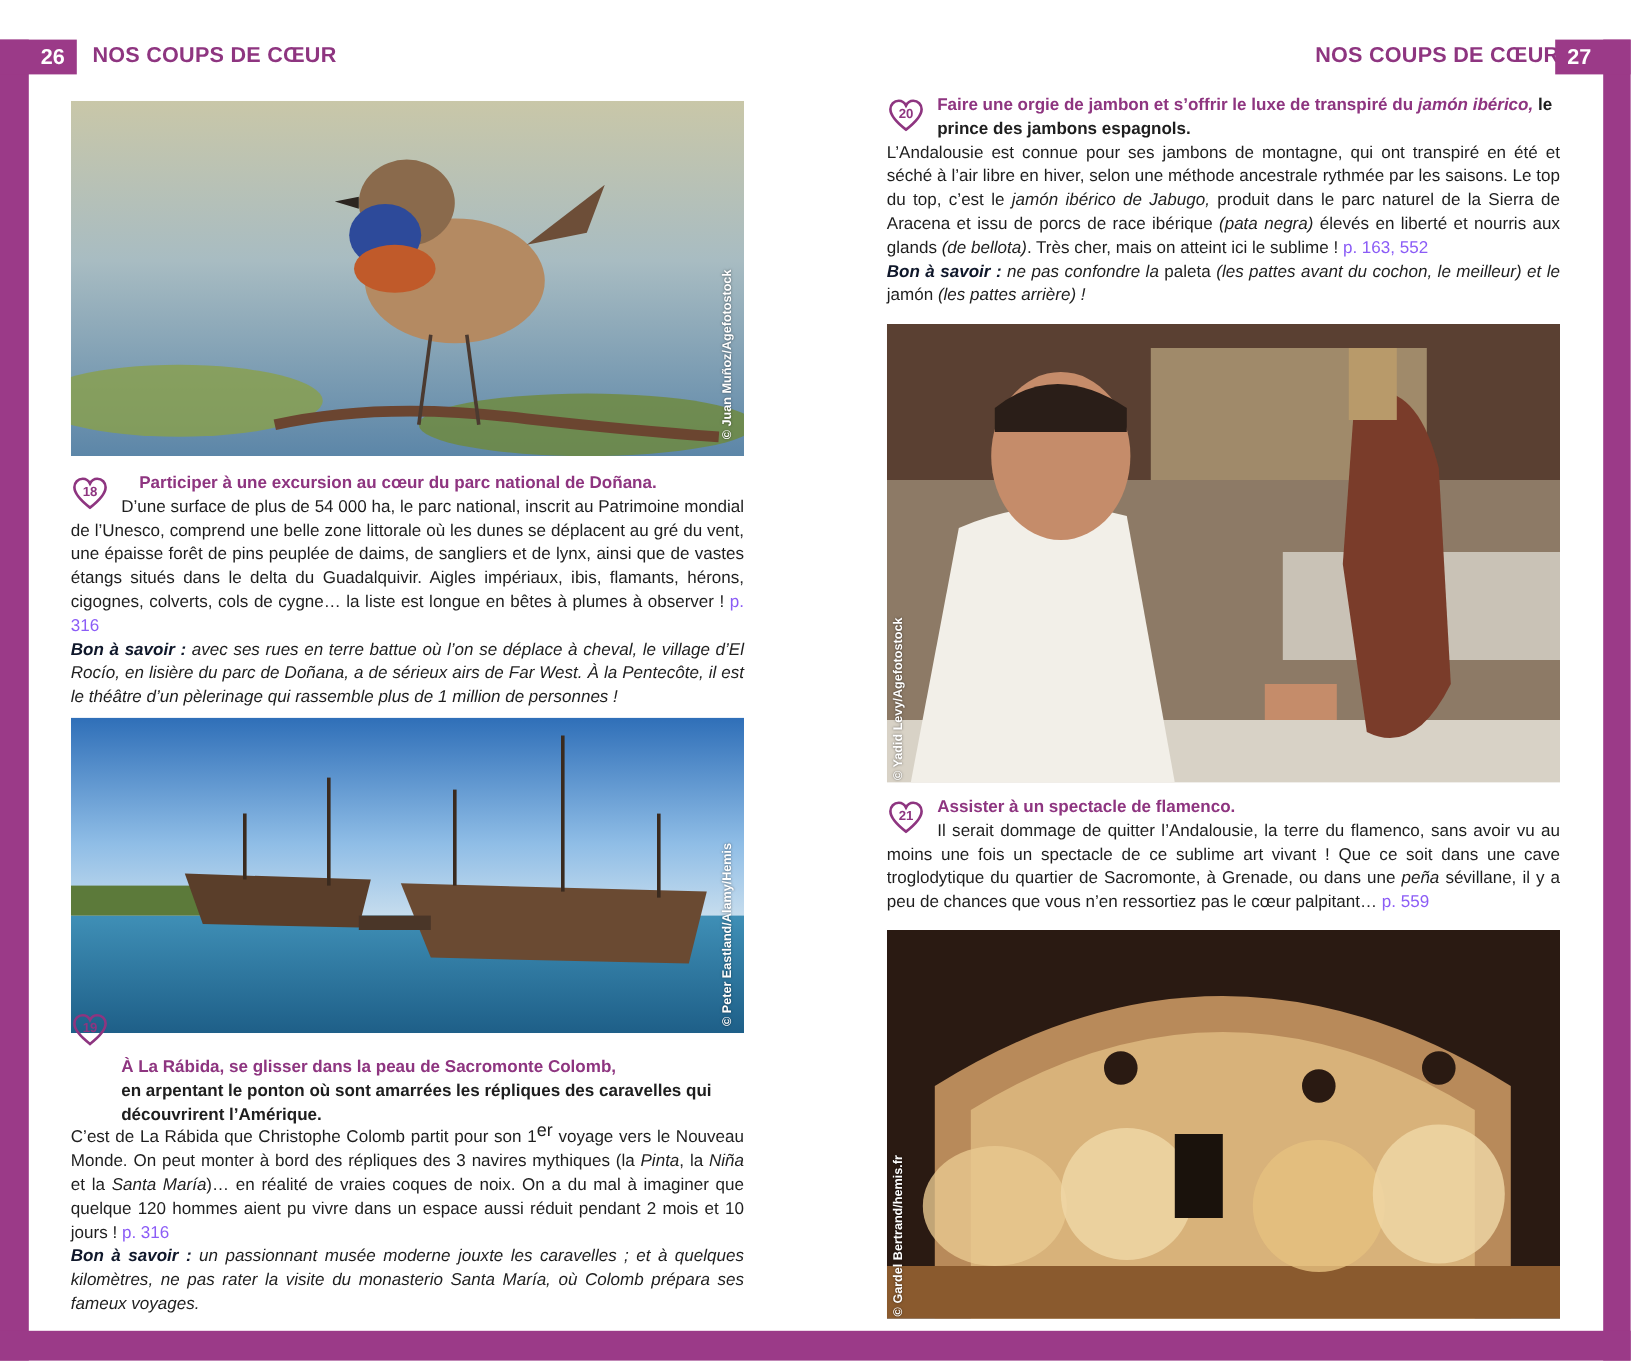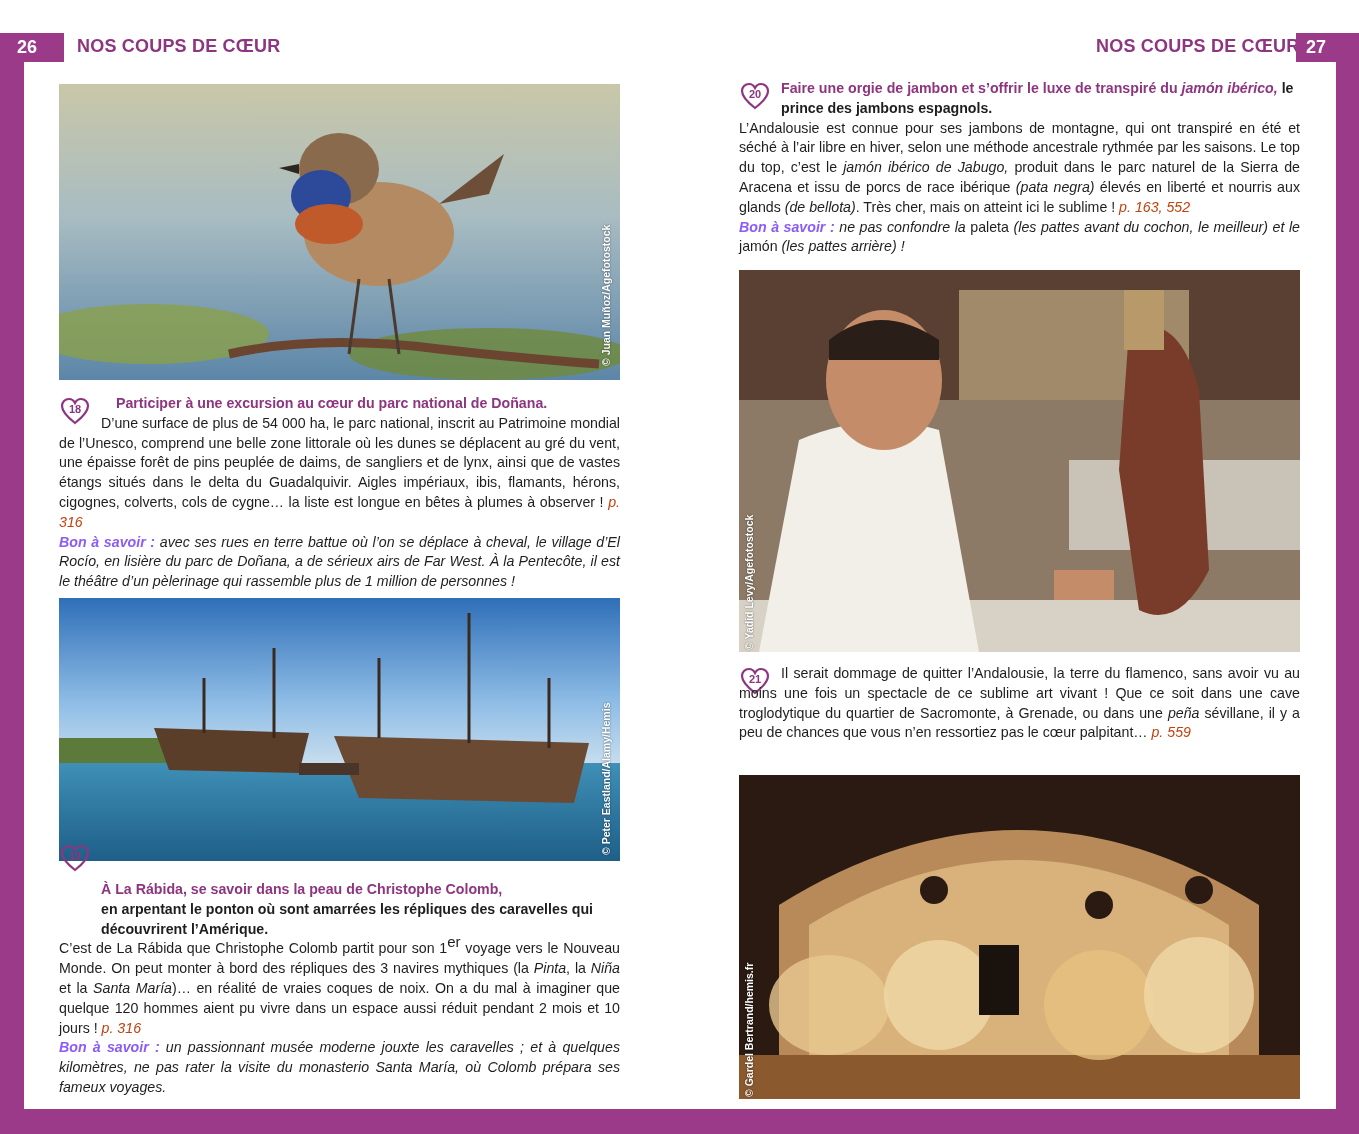--- a/index.html
+++ b/index.html
@@ -9,21 +9,21 @@
     font-family:"Liberation Sans", "DejaVu Sans", sans-serif;
     color:#1e1e1e;
   }
   .frame-left { position:absolute; left:0; top:33px; width:24px; height:1101px; background:#9b3a88; }
   .frame-right { position:absolute; left:1336px; top:33px; width:23px; height:1101px; background:#9b3a88; }
   .frame-bottom { position:absolute; left:0; top:1109px; width:1359px; height:25px; background:#9b3a88; }
   .pagetab {
     position:absolute; top:33px; height:29px; background:#9b3a88; color:#fff;
     font-weight:bold; font-size:18px; line-height:29px;
   }
-  .pagetab.left { left:0; width:64px; text-align:center; padding-right:0; }
+  .pagetab.left { left:0; width:64px; text-align:right; padding-right:0; }
   .pagetab.left span { margin-right:10px; }
   .pagetab.right { left:1296px; width:63px; text-align:left; }
   .pagetab.right span { margin-left:10px; }
   .runhead {
     position:absolute; top:36px; color:#8e3580; font-weight:bold; font-size:18px;
     letter-spacing:0.2px; white-space:nowrap;
   }
   .runhead.left { left:77px; }
   .runhead.right { left:1096px; }
 
@@ -35,22 +35,22 @@
   }
 
   .block { position:absolute; font-size:14.2px; line-height:19.8px; }
   .block p { margin:0; text-align:justify; }
   .heading { font-weight:bold; color:#8e3580; }
   .heading .dark { color:#1e1e1e; }
   .heart {
     position:absolute; width:30px; height:28px;
   }
   .heart svg { width:30px; height:28px; display:block; }
-  .ref { font-style:italic; color:#c2410c; }
-  .bon { font-style:italic; font-weight:bold; color:#8b5cf6; }
+  .ref { color:#8b5cf6; }
+  .bon { font-style:italic; font-weight:bold; color:#0f172a; }
   .it { font-style:italic; }
   .sup { font-size:15px; vertical-align:super; line-height:0; }
 </style>
 </head>
 <body>
 
 <div class="frame-left"></div>
 <div class="frame-right"></div>
 <div class="frame-bottom"></div>
 
@@ -124,21 +124,21 @@
   <div class="credit" style="left:553px; top:245px;">© Peter Eastland/Alamy/Hemis</div>
 </div>
 
 <div class="heart" style="left:60px; top:844px;text-align:right;">
   <svg viewBox="0 0 30 28">
       <path d="M15 26 C6 19 2 14 2 9 C2 5 5 2 9 2 C12 2 14 4 15 6 C16 4 18 2 21 2 C25 2 28 5 28 9 C28 14 24 19 15 26 Z" fill="none" stroke="#8e3580" stroke-width="2.2"></path>
       <text x="15" y="16" text-anchor="middle" font-size="11" font-weight="bold" fill="#8e3580" font-family="Liberation Sans, sans-serif">19</text>
     </svg>
 </div>
 <div class="block" style="left:59px; top:880px; width:561px;">
-  <p style="padding-left:42px; text-align:left;"><span class="heading">À La Rábida, se savoir dans la peau de Christophe Colomb,</span><br><span class="heading"><span class="dark">en arpentant le ponton où sont amarrées les répliques des caravelles qui découvrirent l’Amérique.</span></span></p>
+  <p style="padding-left:42px; text-align:left;"><span class="heading">À La Rábida, se glisser dans la peau de Sacromonte Colomb,</span><br><span class="heading"><span class="dark">en arpentant le ponton où sont amarrées les répliques des caravelles qui découvrirent l’Amérique.</span></span></p>
   <p><span>C’est de La Rábida que Christophe Colomb partit pour son 1</span><span class="sup">er</span><span> voyage vers le Nouveau Monde. On peut monter à bord des répliques des 3 navires mythiques (la </span><span class="it">Pinta</span><span>, la </span><span class="it">Niña</span><span> et la </span><span class="it">Santa María</span><span>)… en réalité de vraies coques de noix. On a du mal à imaginer que quelque 120 hommes aient pu vivre dans un espace aussi réduit pendant 2 mois et 10 jours !</span> <span class="ref">p. 316</span></p>
   <p class="it"><span class="bon">Bon à savoir :</span> <span>un passionnant musée moderne jouxte les caravelles ; et à quelques kilomètres, ne pas rater la visite du monasterio Santa María, où Colomb prépara ses fameux voyages.</span></p>
 </div>
 
 <div class="heart" style="left:740px; top:82px;">
   <svg viewBox="0 0 30 28">
       <path d="M15 26 C6 19 2 14 2 9 C2 5 5 2 9 2 C12 2 14 4 15 6 C16 4 18 2 21 2 C25 2 28 5 28 9 C28 14 24 19 15 26 Z" fill="none" stroke="#8e3580" stroke-width="2.2"></path>
       <text x="15" y="16" text-anchor="middle" font-size="11" font-weight="bold" fill="#8e3580" font-family="Liberation Sans, sans-serif">20</text>
     </svg>
 </div>
@@ -165,20 +165,21 @@
   <div class="credit" style="left:16px; top:368px;">© Yadid Levy/Agefotostock</div>
 </div>
 
 <div class="heart" style="left:740px; top:667px;">
   <svg viewBox="0 0 30 28">
       <path d="M15 26 C6 19 2 14 2 9 C2 5 5 2 9 2 C12 2 14 4 15 6 C16 4 18 2 21 2 C25 2 28 5 28 9 C28 14 24 19 15 26 Z" fill="none" stroke="#8e3580" stroke-width="2.2"></path>
       <text x="15" y="16" text-anchor="middle" font-size="11" font-weight="bold" fill="#8e3580" font-family="Liberation Sans, sans-serif">21</text>
     </svg>
 </div>
 <div class="block" style="left:739px; top:664px; width:561px;">
+  <p style="padding-left:42px;"><span class="heading">Assister à un spectacle de flamenco.</span></p>
   <p style="text-indent:42px;"><span>Il serait dommage de quitter l’Andalousie, la terre du flamenco, sans avoir vu au moins une fois un spectacle de ce sublime art vivant ! Que ce soit dans une cave troglodytique du quartier de Sacromonte, à Grenade, ou dans une </span><span class="it">peña</span><span> sévillane, il y a peu de chances que vous n’en ressortiez pas le cœur palpitant…</span> <span class="ref">p. 559</span></p>
 </div>
 
 <div class="photo" style="left:739px; top:775px; width:561px; height:324px;">
   <svg width="561" height="324" viewBox="0 0 561 324" preserveAspectRatio="none">
     <rect width="561" height="324" fill="#2a1a12"></rect>
     <path d="M40 324 L40 130 Q280 -20 520 130 L520 324 Z" fill="#b88a5a"></path>
     <path d="M70 324 L70 150 Q280 20 490 150 L490 324 Z" fill="#d8b27a"></path>
     <rect x="0" y="280" width="561" height="44" fill="#8a5a2e"></rect>
     <ellipse cx="90" cy="230" rx="60" ry="50" fill="#e8c890" opacity="0.8"></ellipse>

